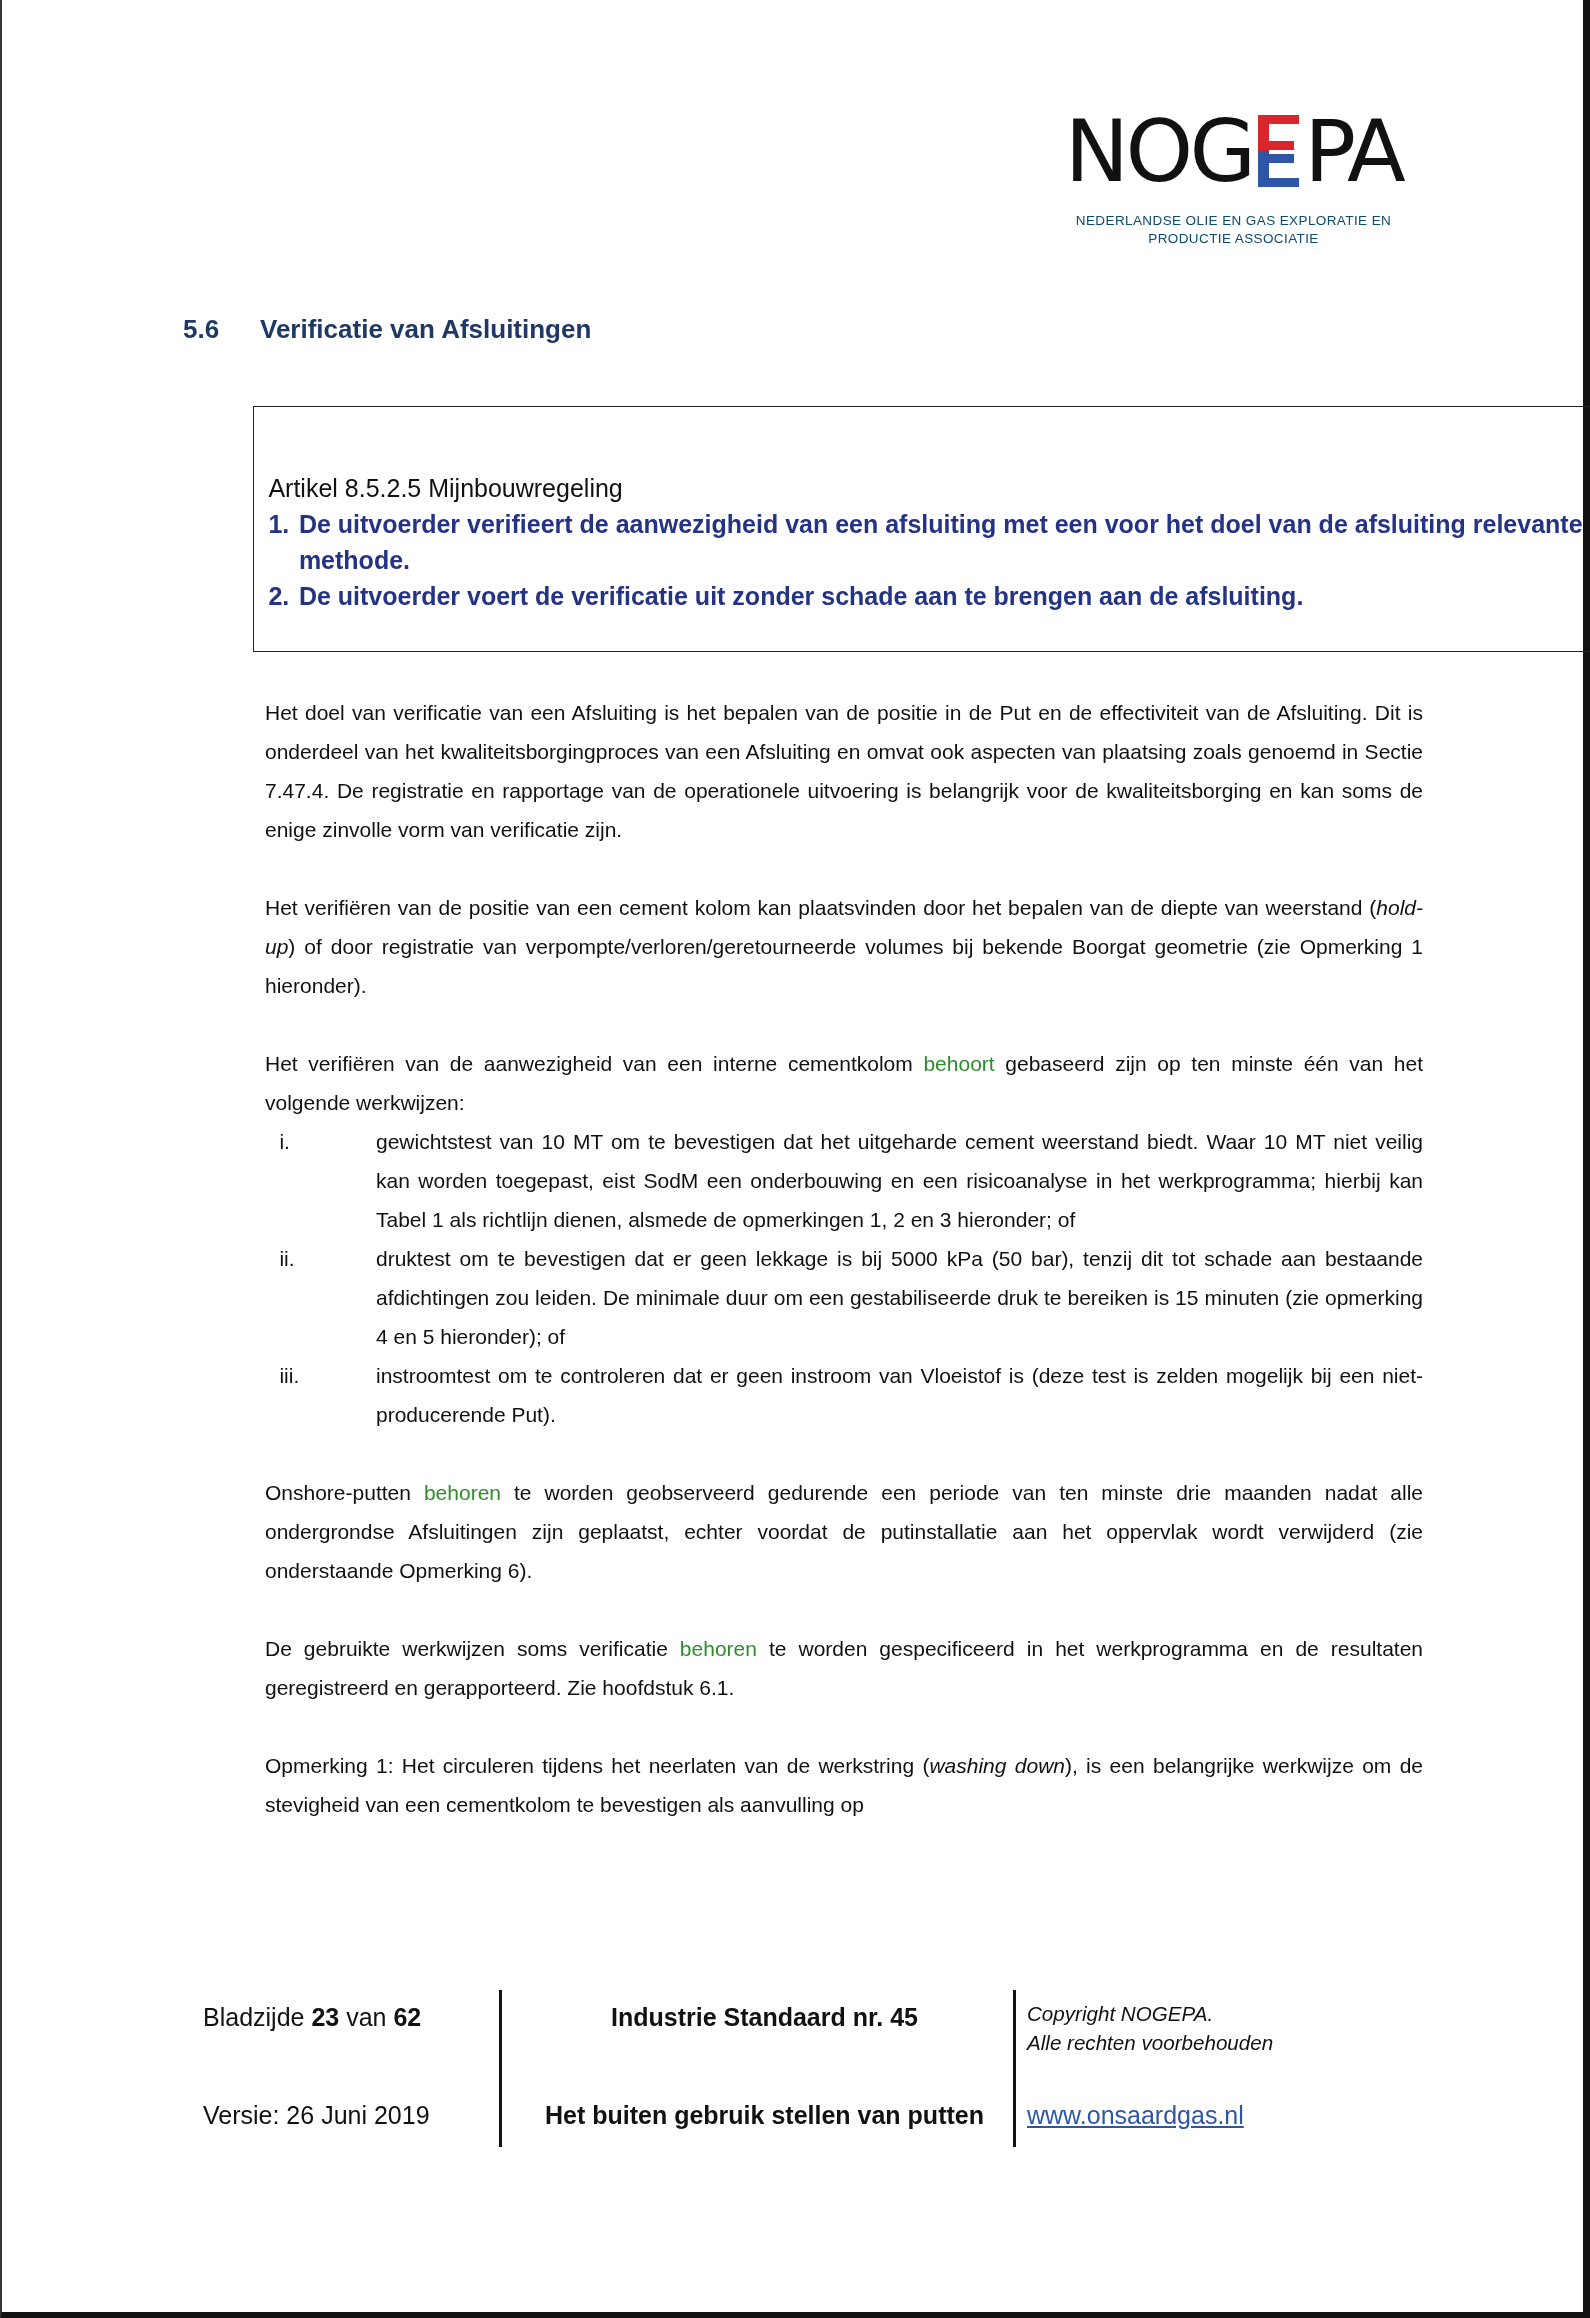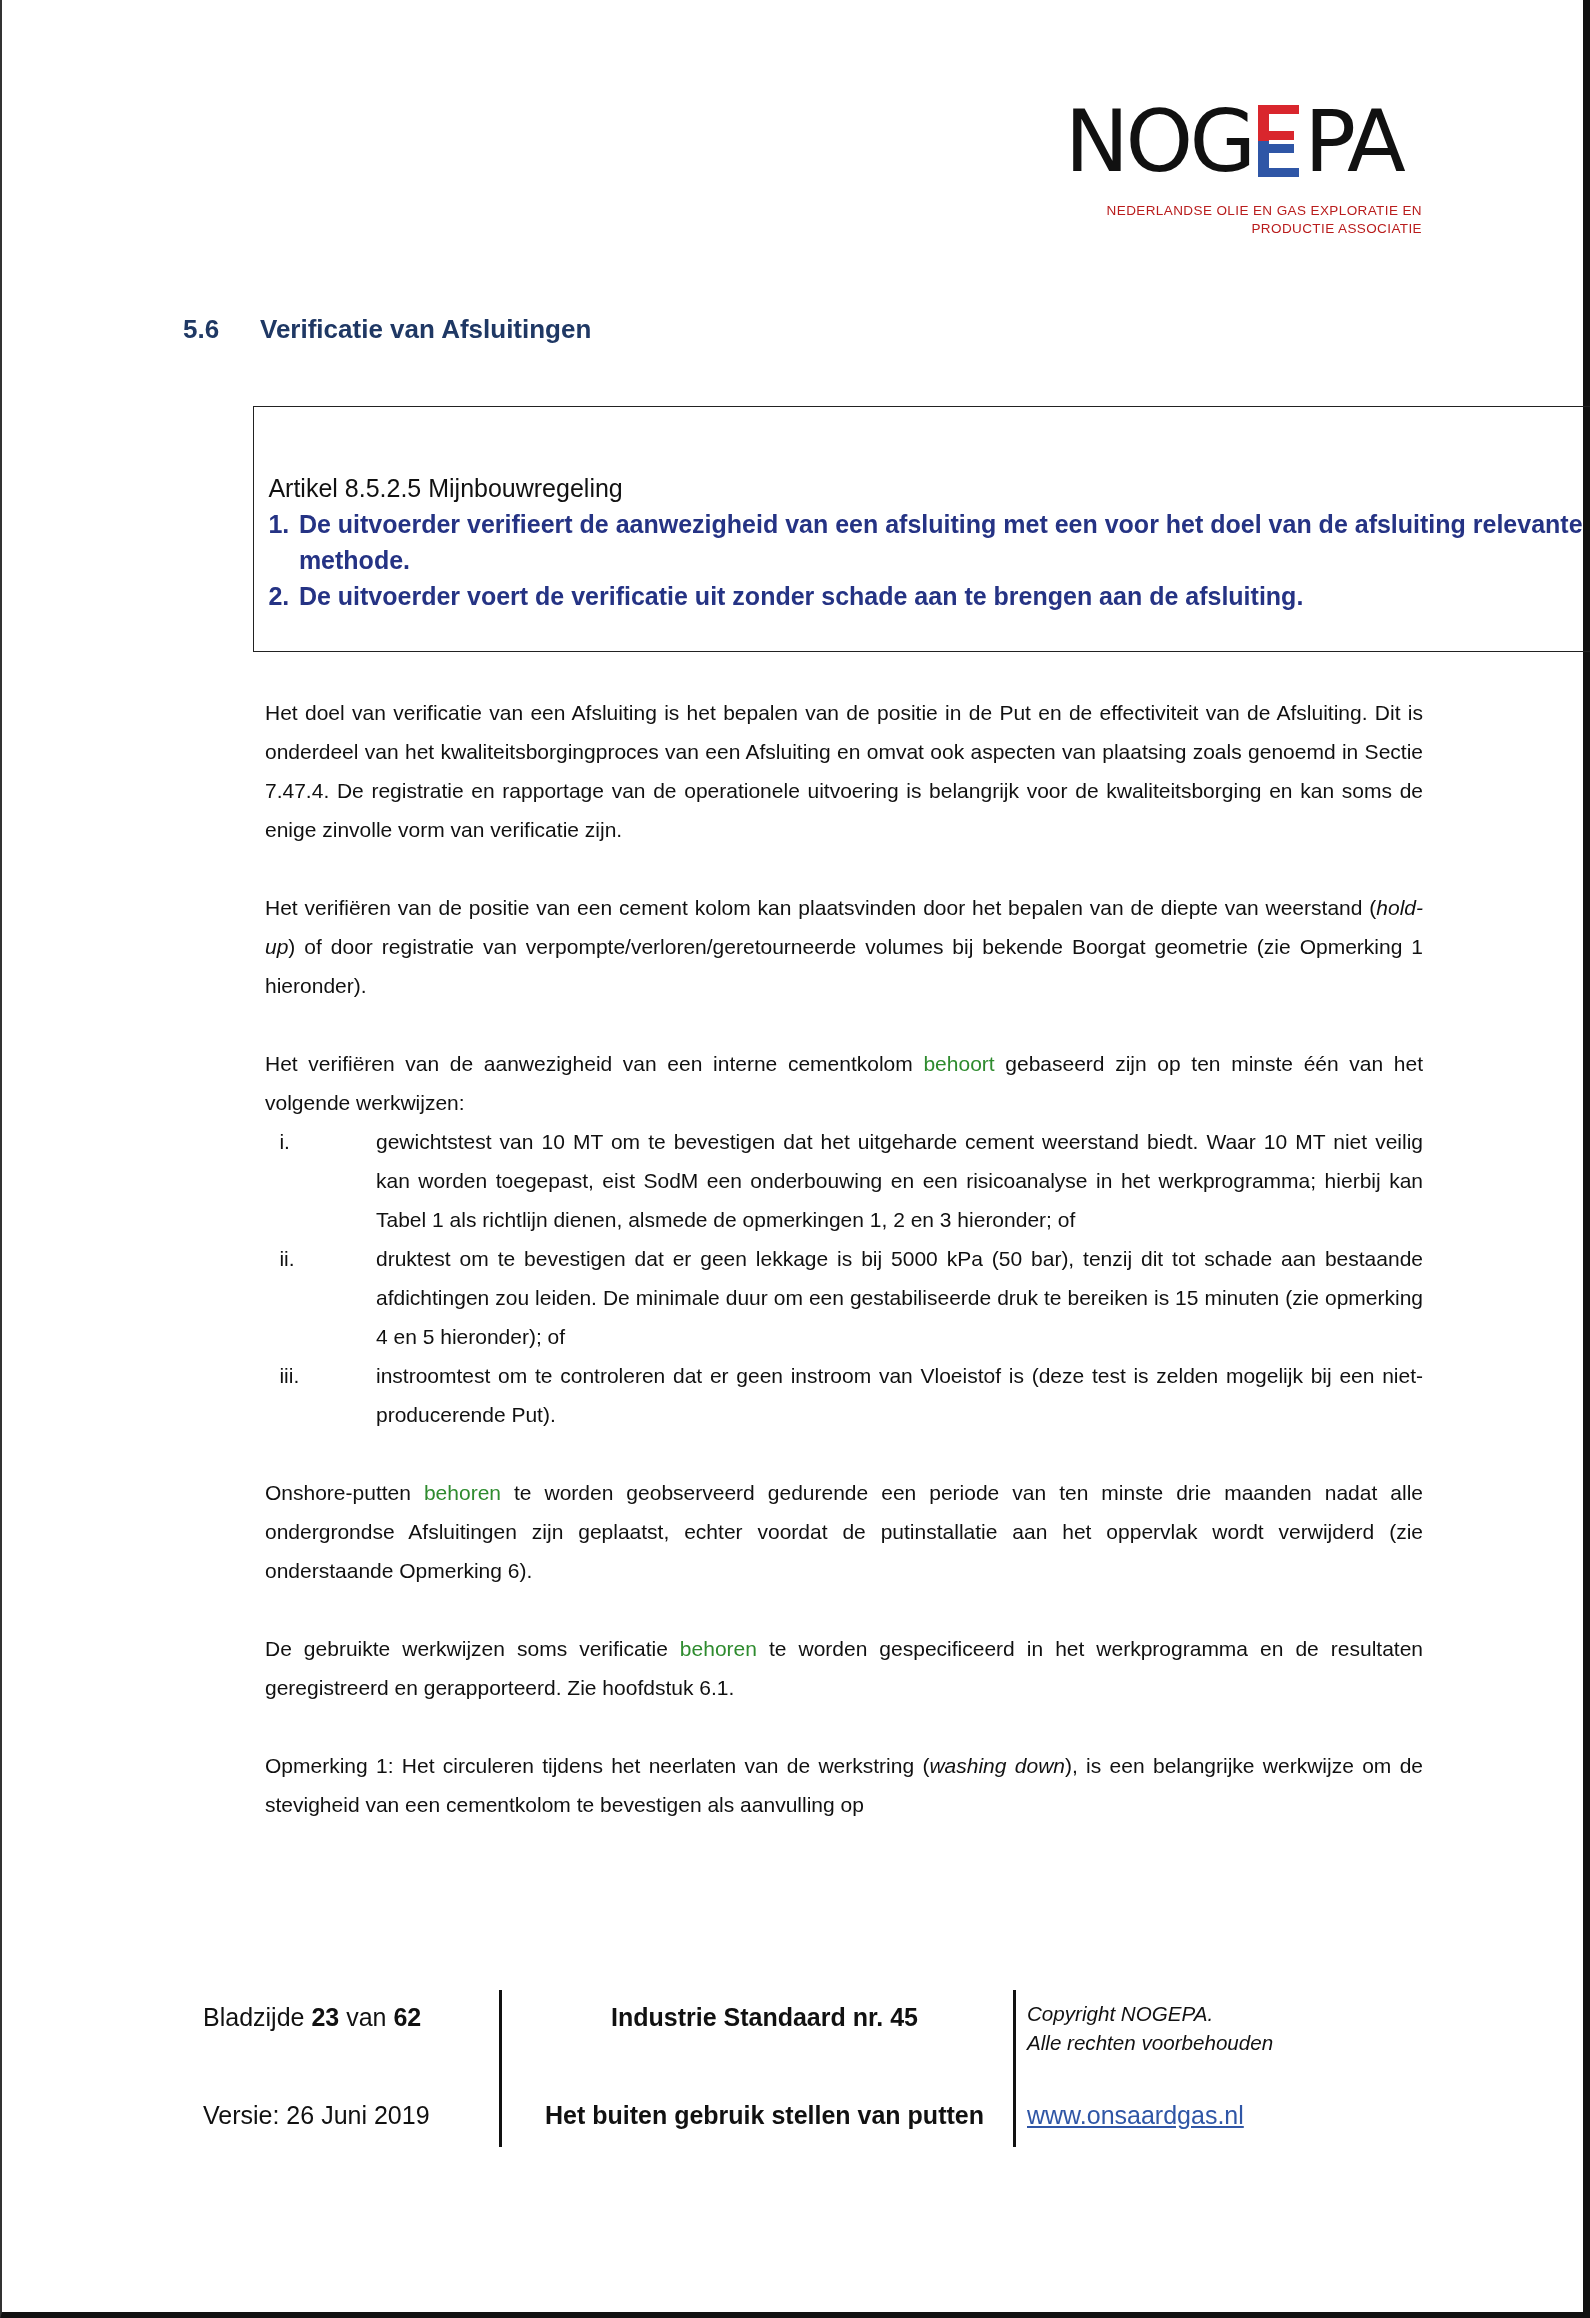--- a/index.html
+++ b/index.html
@@ -9,39 +9,39 @@
       color: #111111;
     }
     .page-frame {
       position: absolute; left: 0; top: 0; width: 1590px; height: 2319px;
       box-sizing: border-box;
       border-left: 2.7px solid #333;
       border-right: 7.2px solid #111;
       border-bottom: 7.2px solid #111;
     }
     
-    .logo { position: absolute; left: 1045px; top: 98px; width: 377px; text-align: right; }
+    .logo { position: absolute; left: 1045px; top: 108px; width: 377px; text-align: center; }
     .logo-mark {
       font-family: "DejaVu Sans", sans-serif; font-size: 86px; letter-spacing: -3.6px;
       line-height: 86px; color: #111; font-weight: normal;
       display: flex; justify-content: center; align-items: center;
     }
     .logo-mark .l { display: inline-block; }
     .logo-e {
       display: inline-block; width: 41px; height: 72px; position: relative; margin: 0 5.4px;
     }
     .logo-e .bar { position: absolute; left: 0; height: 9px; }
     .logo-e .stem-top { position: absolute; left: 0; top: 0; width: 10.8px; height: 36px; background: #d9262d; }
     .logo-e .stem-bot { position: absolute; left: 0; top: 36px; width: 10.8px; height: 36px; background: #2f56a6; }
     .logo-e .b1 { top: 0; width: 41px; background: #d9262d; }
     .logo-e .b2 { top: 26px; width: 36px; background: #d9262d; }
     .logo-e .b3 { top: 39px; width: 36px; background: #2f56a6; }
     .logo-e .b4 { top: 63px; width: 41px; background: #2f56a6; }
     .logo-sub {
-      font-size: 13.5px; color: #b91c1c; letter-spacing: 0.4px; line-height: 18px; margin-top: 18px;
+      font-size: 13.5px; color: #0c4a6e; letter-spacing: 0.4px; line-height: 18px; margin-top: 18px;
     }
 
     
     .section-heading {
       position: absolute; left: 183px; top: 314px; font-size: 26px; font-weight: bold; color: #1f3864;
       display: flex;
     }
     .section-heading .num { width: 77px; }
 
     

